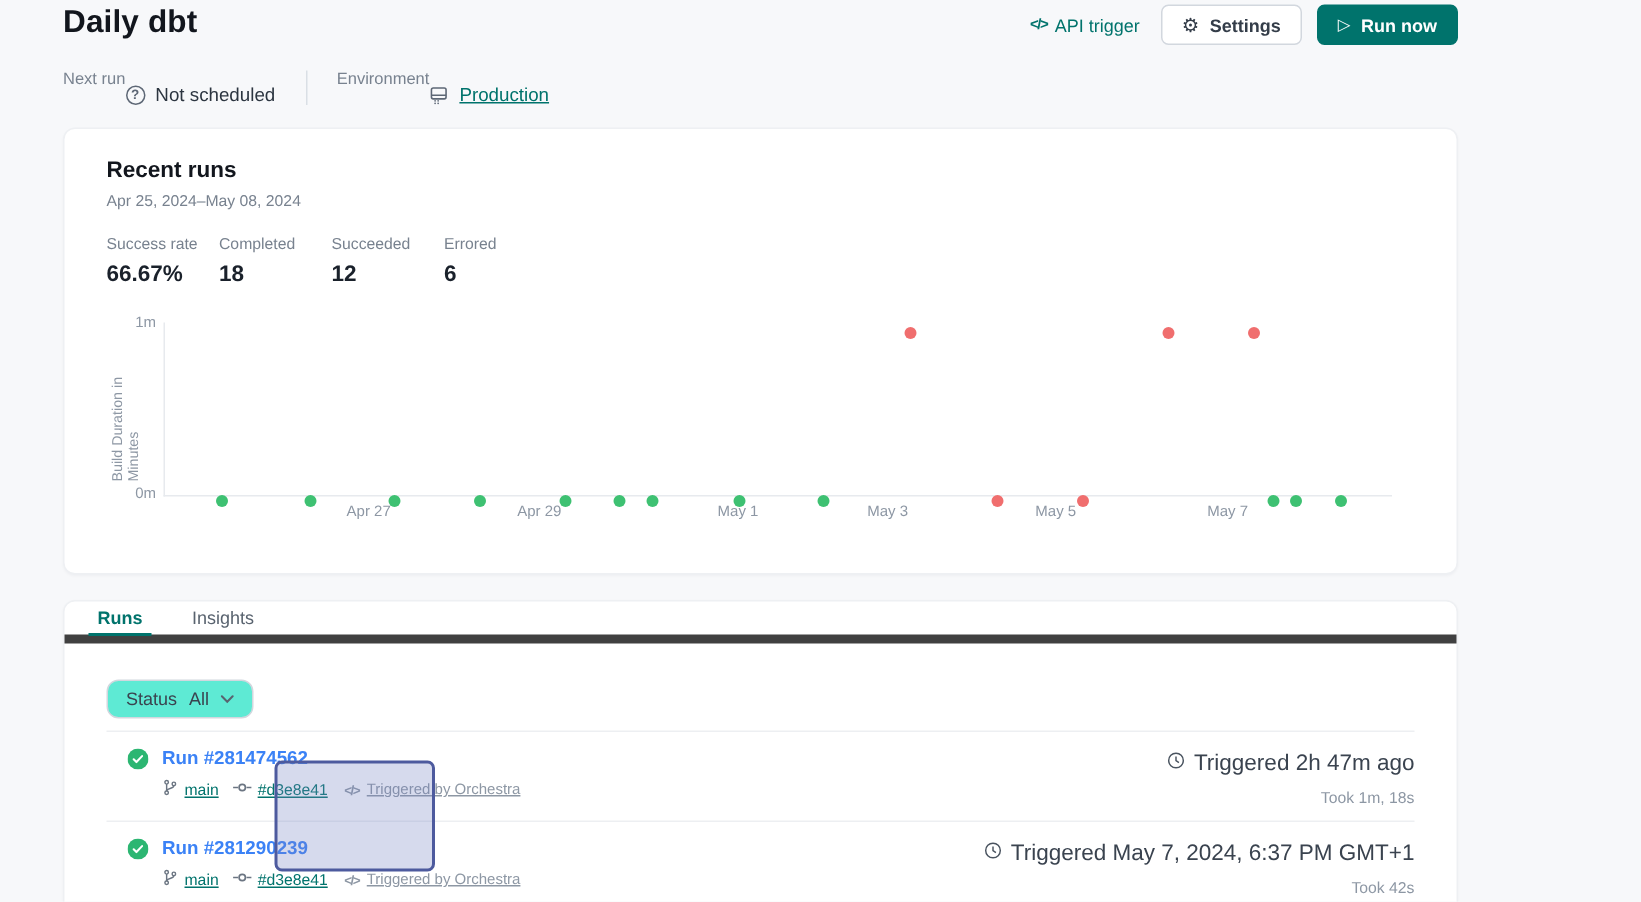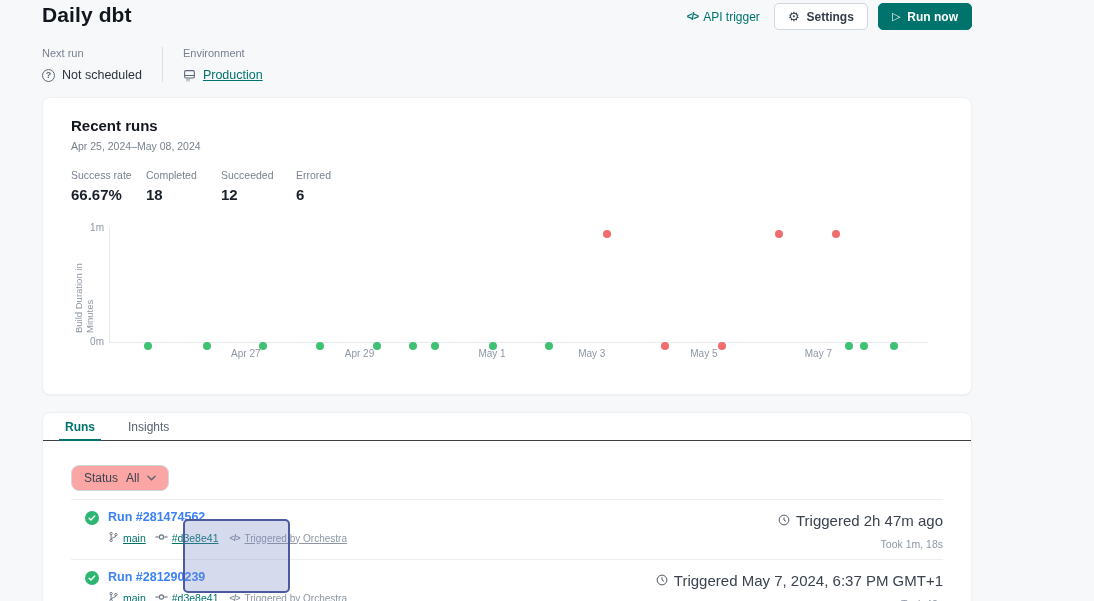--- a/index.html
+++ b/index.html
@@ -14,21 +14,21 @@
   .api-trigger { display:flex; align-items:center; gap:5px; color:var(--accent); font-size:12px; text-decoration:none; cursor:pointer; margin-right:4px; }
   .api-trigger .code-glyph { font-size:10px; font-weight:700; letter-spacing:-1px; }
   .btn { display:inline-flex; align-items:center; gap:7px; height:27px; padding:0 13px; border-radius:5px; font-size:12px; font-weight:600; cursor:pointer; font-family:inherit; }
   .btn-secondary { background:#fff; border:1px solid #d2d7de; color:#343d49; }
   .btn-secondary .gear { font-size:13px; line-height:1; color:#4a5souza; }
   .btn-primary { background:var(--accent); border:1px solid var(--accent); color:#fff; }
   .btn-primary .play { font-size:11px; }
 
   
   .meta-row { display:flex; margin:17px 42px 0 42px; }
-  .meta-block { display:flex; flex-direction:column; }
+  .meta-block { display:flex; }
   .meta-block + .meta-block { border-left:1px solid #dadfe5; padding-left:20px; }
   .meta-block.first { padding-right:20px; min-width:95px; }
   .meta-label { font-size:11px; color:#78828f; }
   .meta-value { margin-top:9px; display:flex; align-items:center; gap:7px; font-size:12.5px; color:#2c3540; }
   .help-circle { display:inline-flex; align-items:center; justify-content:center; width:13px; height:13px; border:1.2px solid #5d6775; border-radius:50%; font-size:9px; color:#5d6775; font-weight:700; }
   .env-link { color:var(--accent); text-decoration:underline; cursor:pointer; }
 
   
   .card { background:#fff; border-radius:8px; margin:0 42px; border:1px solid #eef0f3; box-shadow:0 1px 2px rgba(16,24,40,.04); }
   .card-recent { margin-top:15px; height:298px; padding:19px 28px 0 28px; }
@@ -44,27 +44,27 @@
   
   .chart { position:relative; height:152px; margin-top:16px; }
   .chart-ylabel { position:absolute; left:2px; top:50%; transform:translateY(-50%) rotate(180deg); writing-mode:vertical-rl; font-size:9.5px; color:#8d97a4; }
   .plot { position:absolute; left:38px; right:15px; top:8px; bottom:28px; border-left:1px solid #e7eaee; border-bottom:1px solid #e7eaee; }
   .ytick { position:absolute; width:24px; text-align:right; left:-30px; font-size:10px; color:#8d97a4; }
   .xtick { position:absolute; top:calc(100% + 6px); transform:translateX(-50%); font-size:10px; color:#8d97a4; white-space:nowrap; }
   .dot { position:absolute; width:8px; height:8px; border-radius:50%; transform:translate(-50%,50%); cursor:pointer; }
 
   
   .card-runs { margin-top:17px; min-height:200px; padding-bottom:6px; }
-  .tabbar { display:flex; gap:31px; padding:0 0 0 21px; border-bottom:1px solid #404040; height:28px; align-items:center; }
+  .tabbar { display:flex; gap:31px; padding:0 0 0 21px; border-bottom:6px solid #404040; height:28px; align-items:center; }
   .tab { font-size:12px; color:#59636f; cursor:pointer; position:relative; height:100%; display:flex; align-items:center; padding:0 1px; }
   .tab.active { color:var(--accent); font-weight:700; }
   .tab.active::after { content:""; position:absolute; left:-5px; right:-5px; bottom:-1px; height:2px; background:var(--accent); }
 
   .runs-body { padding:0 28px; }
-  .filter-pill { margin-top:24px; display:inline-flex; align-items:center; gap:8px; border:1px solid #d2d7de; border-radius:8px; padding:0 12px; height:26px; font-size:12px; color:#3a434f; background:#fca5a5; cursor:pointer; font-family:inherit; }
+  .filter-pill { margin-top:24px; display:inline-flex; align-items:center; gap:8px; border:1px solid #d2d7de; border-radius:8px; padding:0 12px; height:26px; font-size:12px; color:#3a434f; background:#5eead4; cursor:pointer; font-family:inherit; }
   .filter-pill .f-label { font-weight:400; }
   .filter-pill .f-value { font-weight:400; }
   .runs-list { position:relative; margin-top:8px; border-top:1px solid #edeff2; }
   .run-row { display:flex; justify-content:space-between; align-items:flex-start; padding:10px 0 9px 14px; border-bottom:1px solid #edeff2; cursor:pointer; }
   .run-left { display:flex; gap:9px; }
   .check-circle { width:14px; height:14px; margin-top:1px; flex:none; }
   .run-title { font-size:12.5px; font-weight:700; color:#3b82f6; }
   .run-subrow { display:flex; align-items:center; gap:9px; margin-top:7px; }
   .run-link { display:flex; align-items:center; gap:4px; font-size:10.5px; color:var(--accent); }
   .run-link .lnk { text-decoration:underline; cursor:pointer; }

